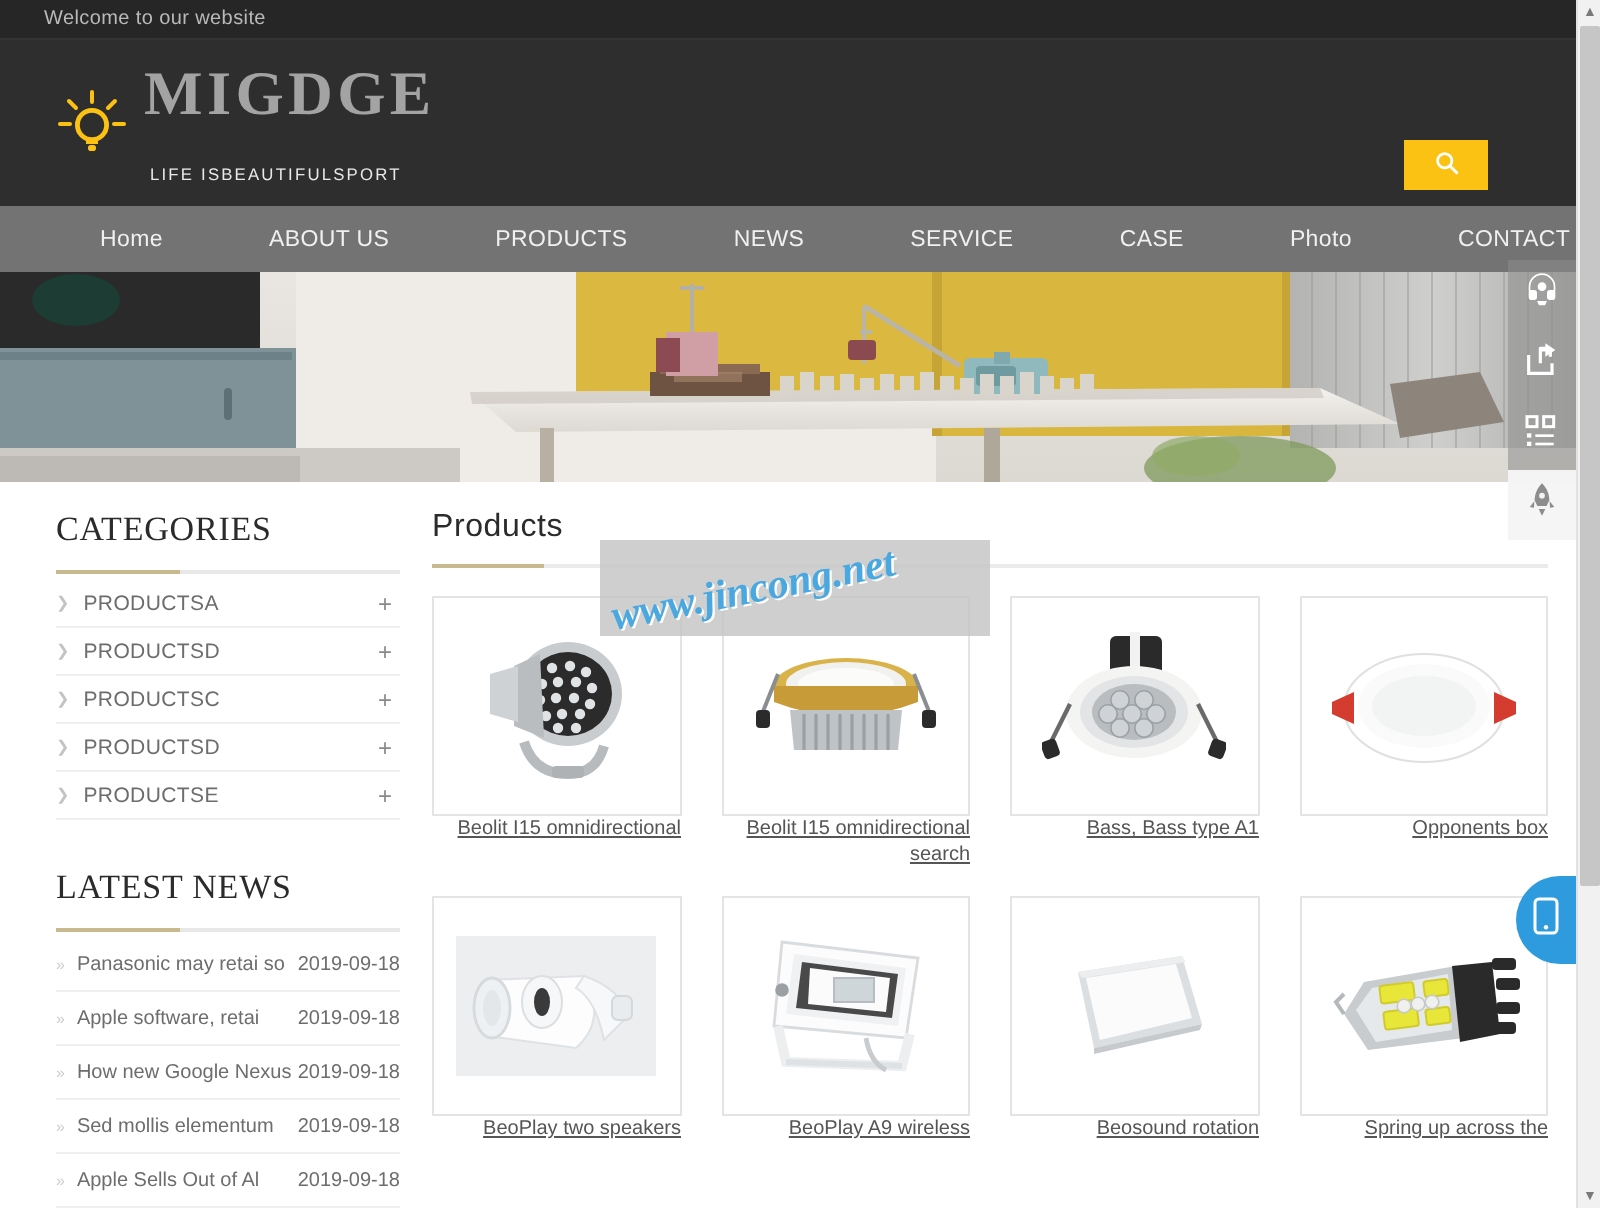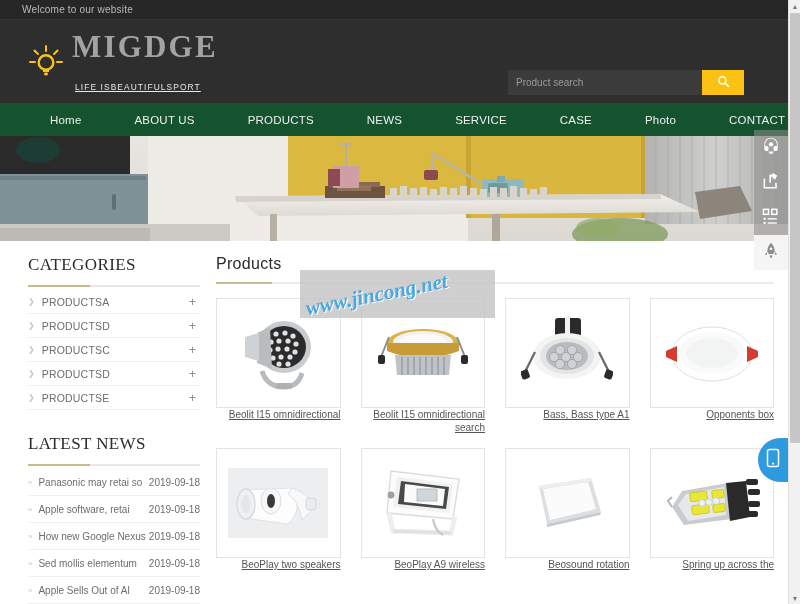--- a/index.html
+++ b/index.html
@@ -55,21 +55,20 @@
     font-weight: bold;
     letter-spacing: 2.2px;
     line-height: 1;
   }
   .logo-tag {
     color: #e9e9e9;
     font-size: 8.4px;
     letter-spacing: 1.1px;
     margin-top: 20px;
     padding-left: 3px;
-    text-decoration: underline;
   }
   .search-wrap {
     position: absolute;
     right: 44px;
     top: 50px;
     display: flex;
     height: 25px;
   }
   .search-input {
     width: 194px;
@@ -87,21 +86,21 @@
     width: 42px; height: 25px;
     background: #fbc214;
     border: none;
     cursor: pointer;
     display: flex; align-items: center; justify-content: center;
   }
 
   
   .nav {
     height: 33px;
-    background: #14532d;
+    background: #737373;
     width: 788px;
     display: flex;
     align-items: center;
     padding-left: 32px;
   }
   .nav-item {
     color: #f0f0f0;
     font-size: 11.5px;
     padding: 0 18px;
     margin-right: 17px;
@@ -310,21 +309,20 @@
           <rect x="18" y="30.5" width="4" height="3" rx="1.4" fill="#fbc214"></rect>
         </svg>
       </span>
       <div class="logo-text">
         <div class="logo-name">MIGDGE</div>
         <div class="logo-tag">LIFE ISBEAUTIFULSPORT</div>
       </div>
     </div>
 
     <div class="search-wrap">
-      <input class="search-input" type="text" placeholder="Product search" style="">
       <button class="search-btn">
         <span>
           <svg width="13" height="13" viewBox="0 0 16 16">
             <circle cx="6.6" cy="6.6" r="4.4" fill="none" stroke="#fff" stroke-width="1.7"></circle>
             <line x1="10" y1="10" x2="14" y2="14" stroke="#fff" stroke-width="1.9" stroke-linecap="round"></line>
           </svg>
         </span>
       </button>
     </div>
   </div>

